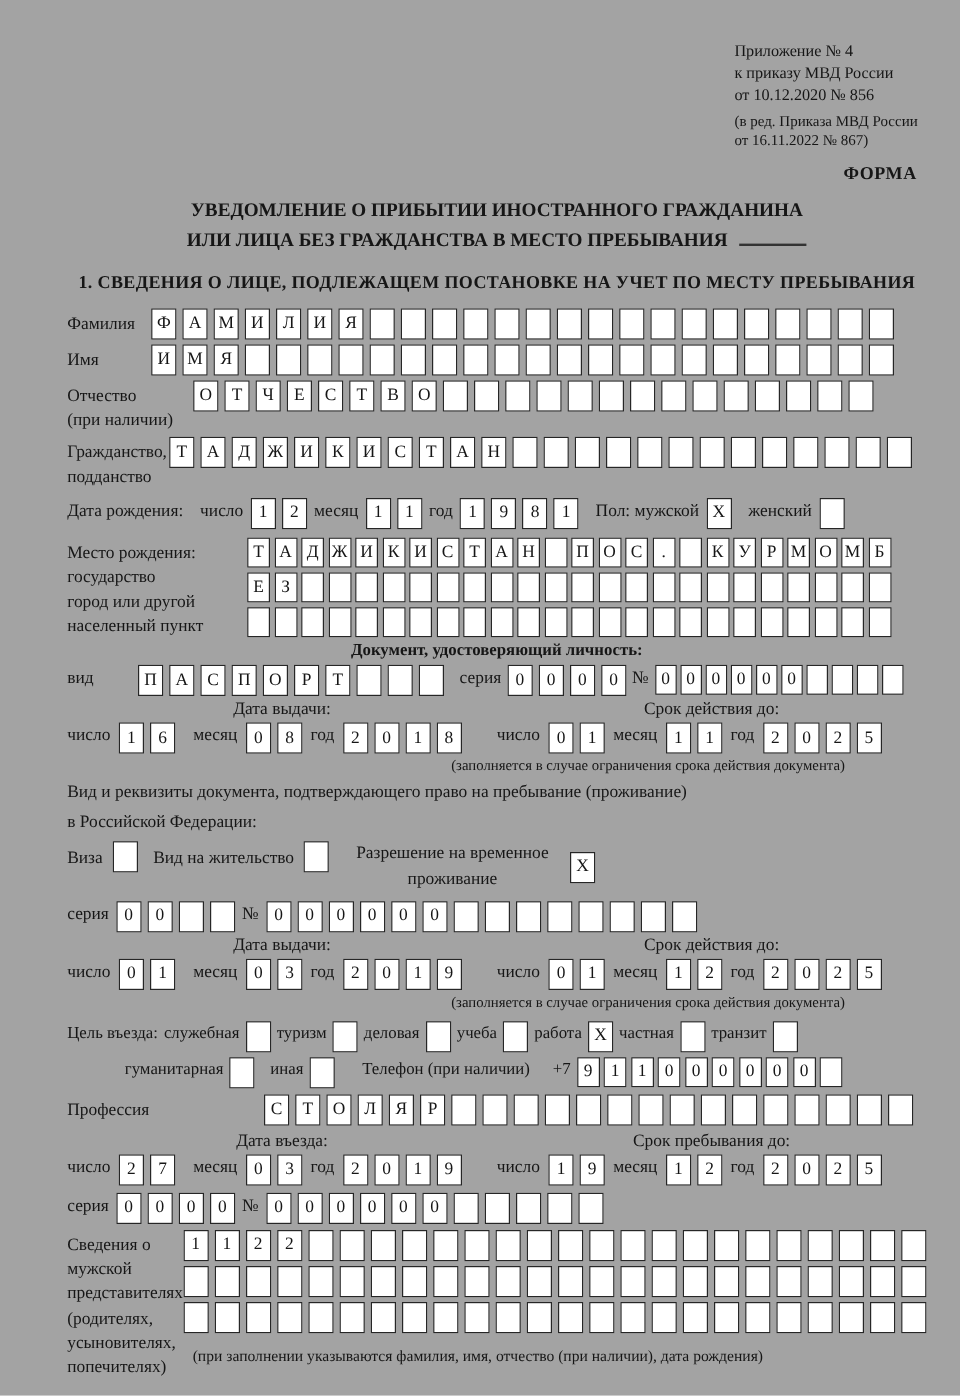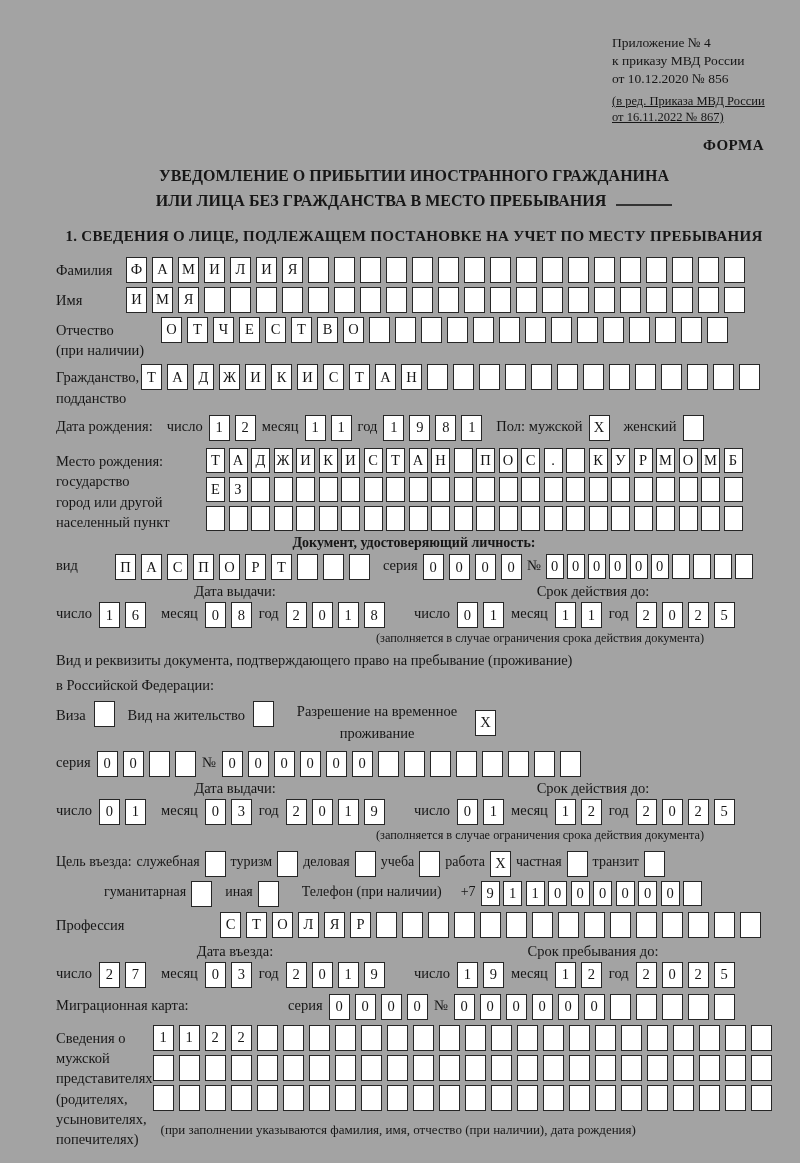--- a/index.html
+++ b/index.html
@@ -1,21 +1,21 @@
 <!DOCTYPE html>
 <html><head>
 <meta charset="utf-8">
 <style>
   html,body{margin:0;padding:0;background:#e8e8e8;}
   .page{width:800px;height:1163px;box-sizing:border-box;margin:0 auto;background:#a3a3a3;
     padding:34px 28px 14px 56px;font-family:"Liberation Serif","DejaVu Serif",serif;
     color:#161616;position:relative;overflow:hidden;}
   
   .law-ref{margin-left:556px;font-size:13.5px;line-height:1.35;}
-  .law-ref .sub{font-size:12.5px;margin-top:4px;line-height:1.3;text-decoration:underline;}
+  .law-ref .sub{font-size:12.5px;margin-top:4px;line-height:1.3;}
   .forma{text-align:right;padding-right:8px;font-weight:bold;font-size:15px;margin-top:12px;letter-spacing:.5px;}
   
   .title{text-align:center;font-weight:bold;font-size:16px;margin-top:10px;line-height:1.55;}
   .blank{display:inline-block;width:56px;border-bottom:2px solid #333;margin-left:10px;height:14px;}
   .sec-h{font-weight:bold;font-size:15px;text-align:center;margin-top:14px;letter-spacing:.3px;}
   
   .frow{display:flex;align-items:flex-start;margin-top:4px;}
   .lbl{font-size:14.5px;line-height:1.4;padding-top:3px;}
   .multi div{line-height:1.4;}
   .w70{flex:0 0 70px;}  .w85{flex:0 0 85px;}  .w102{flex:0 0 105px;}
@@ -603,21 +603,20 @@
             <span class="cell">2</span>
             <span class="cell">0</span>
             <span class="cell">2</span>
             <span class="cell">5</span>
           </span>
       </div>
     </div>
   </div>
 
   <div class="irow" style="margin-top:6px;">
-    <span class="t w222" style="flex:0 0 226px;">Миграционная карта:</span>
     <span class="t">серия</span>
     <span class="cells">
         <span class="cell">0</span>
         <span class="cell">0</span>
         <span class="cell">0</span>
         <span class="cell">0</span>
       </span>
     <span class="t">№</span>
     <span class="cells">
         <span class="cell">0</span>

